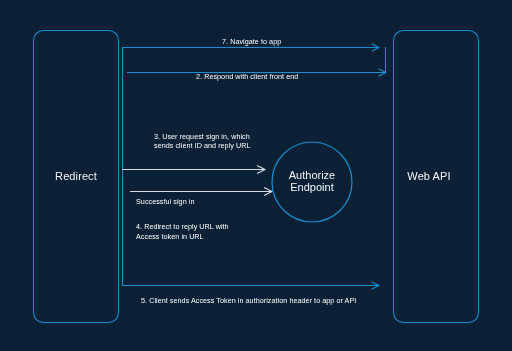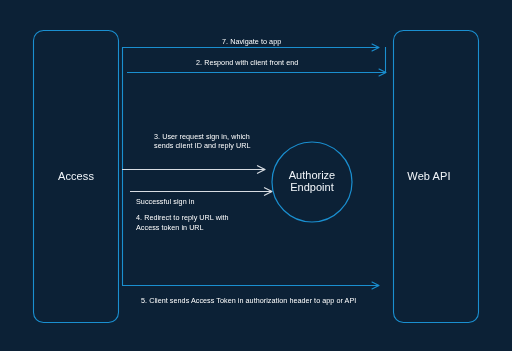--- a/index.html
+++ b/index.html
@@ -109,39 +109,39 @@
 
     <line x1="122" y1="169.5" x2="265" y2="169.5" stroke="#d8dde3" stroke-width="1.2" marker-end="url(#arrow-white-r)"></line>
 
     <line x1="272" y1="191.5" x2="130" y2="191.5" stroke="#d8dde3" stroke-width="1.2" marker-start="url(#arrow-white-l)"></line>
 
     <line x1="122" y1="285.5" x2="379" y2="285.5" stroke="#1a8fd0" stroke-width="1.1" marker-end="url(#arrow-blue-r)"></line>
 
     <circle cx="312" cy="182" r="40" fill="none" stroke="#1a8fd0" stroke-width="1.2"></circle>
   </svg>
 
-  <div class="actor-label" style="left:33px; top:170px; width:86px;">Access</div>
+  <div class="actor-label" style="left:33px; top:170px; width:86px;">Redirect</div>
 
   <div class="actor-label" style="left:393px; top:170px; width:72px;">Web API</div>
 
   <div class="node-label" style="left:272px; top:170px; width:80px;">
     <div>Authorize</div>
     <div>Endpoint</div>
   </div>
 
   <div class="lbl" style="left:222px; top:37px;">7. Navigate to app</div>
 
-  <div class="lbl" style="left:196px; top:58px;">2. Respond with client front end</div>
+  <div class="lbl" style="left:196px; top:72px;">2. Respond with client front end</div>
 
   <div class="lbl-block" style="left:136px; top:132px;margin-left:18px;">
     <div>3. User request sign in, which</div>
     <div>sends client ID and reply URL</div>
   </div>
 
   <div class="lbl-block" style="left:136px; top:197px;">
     <div class="highlight">Successful sign in</div>
-    <div style="margin-top:7px;">4. Redirect to reply URL with</div>
+    <div style="margin-top:16px;">4. Redirect to reply URL with</div>
     <div>Access token in URL</div>
   </div>
 
   <div class="lbl" style="left:141px; top:296px;">5. Client sends Access Token in authorization header to app or API</div>
 
 </div>
 
 </body></html>

